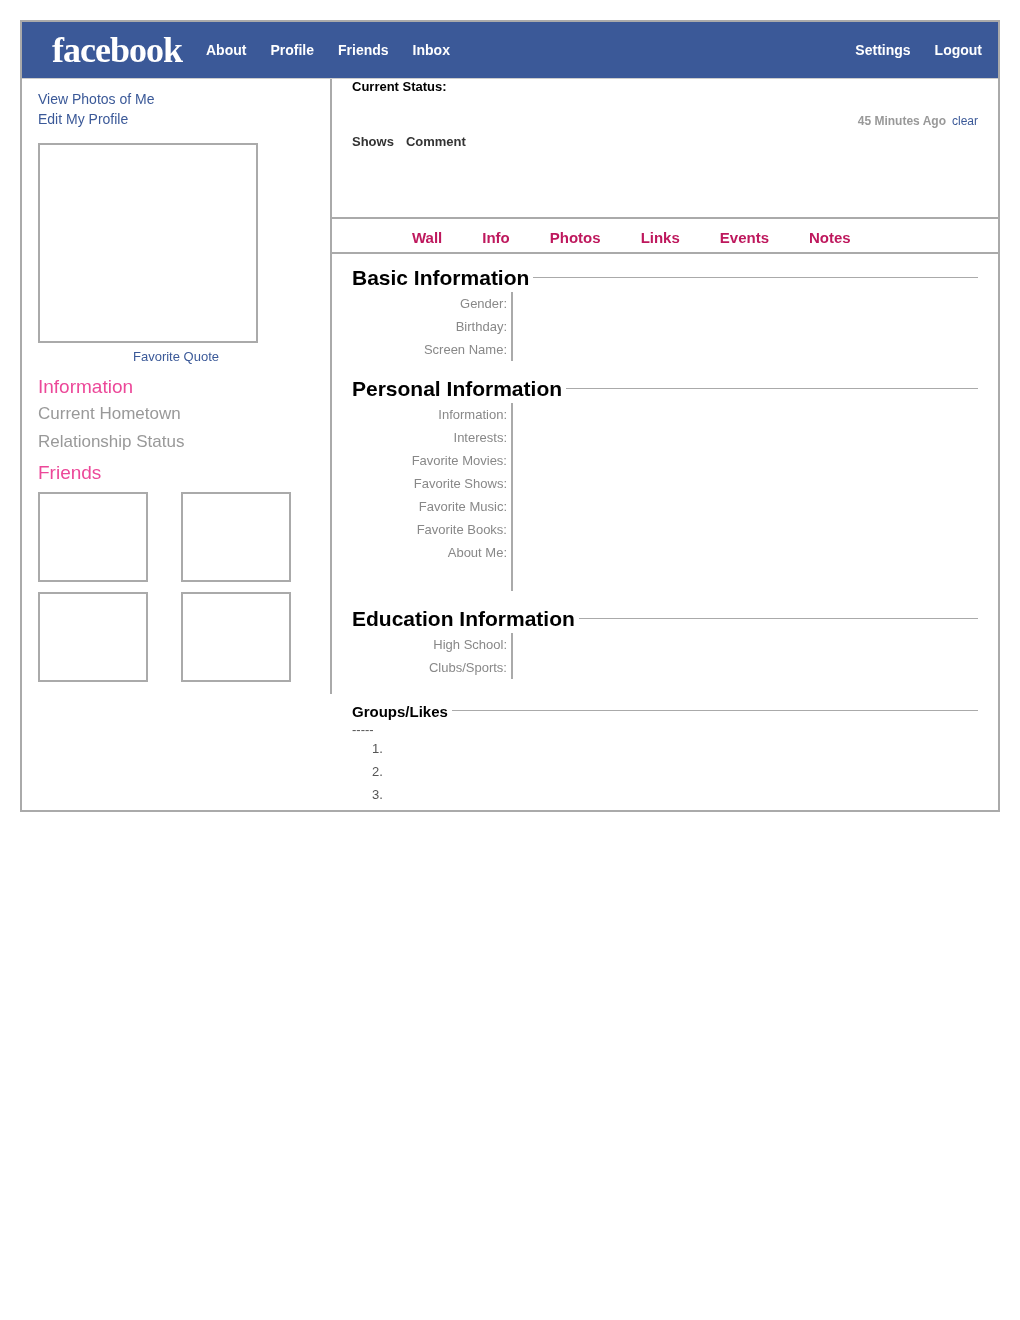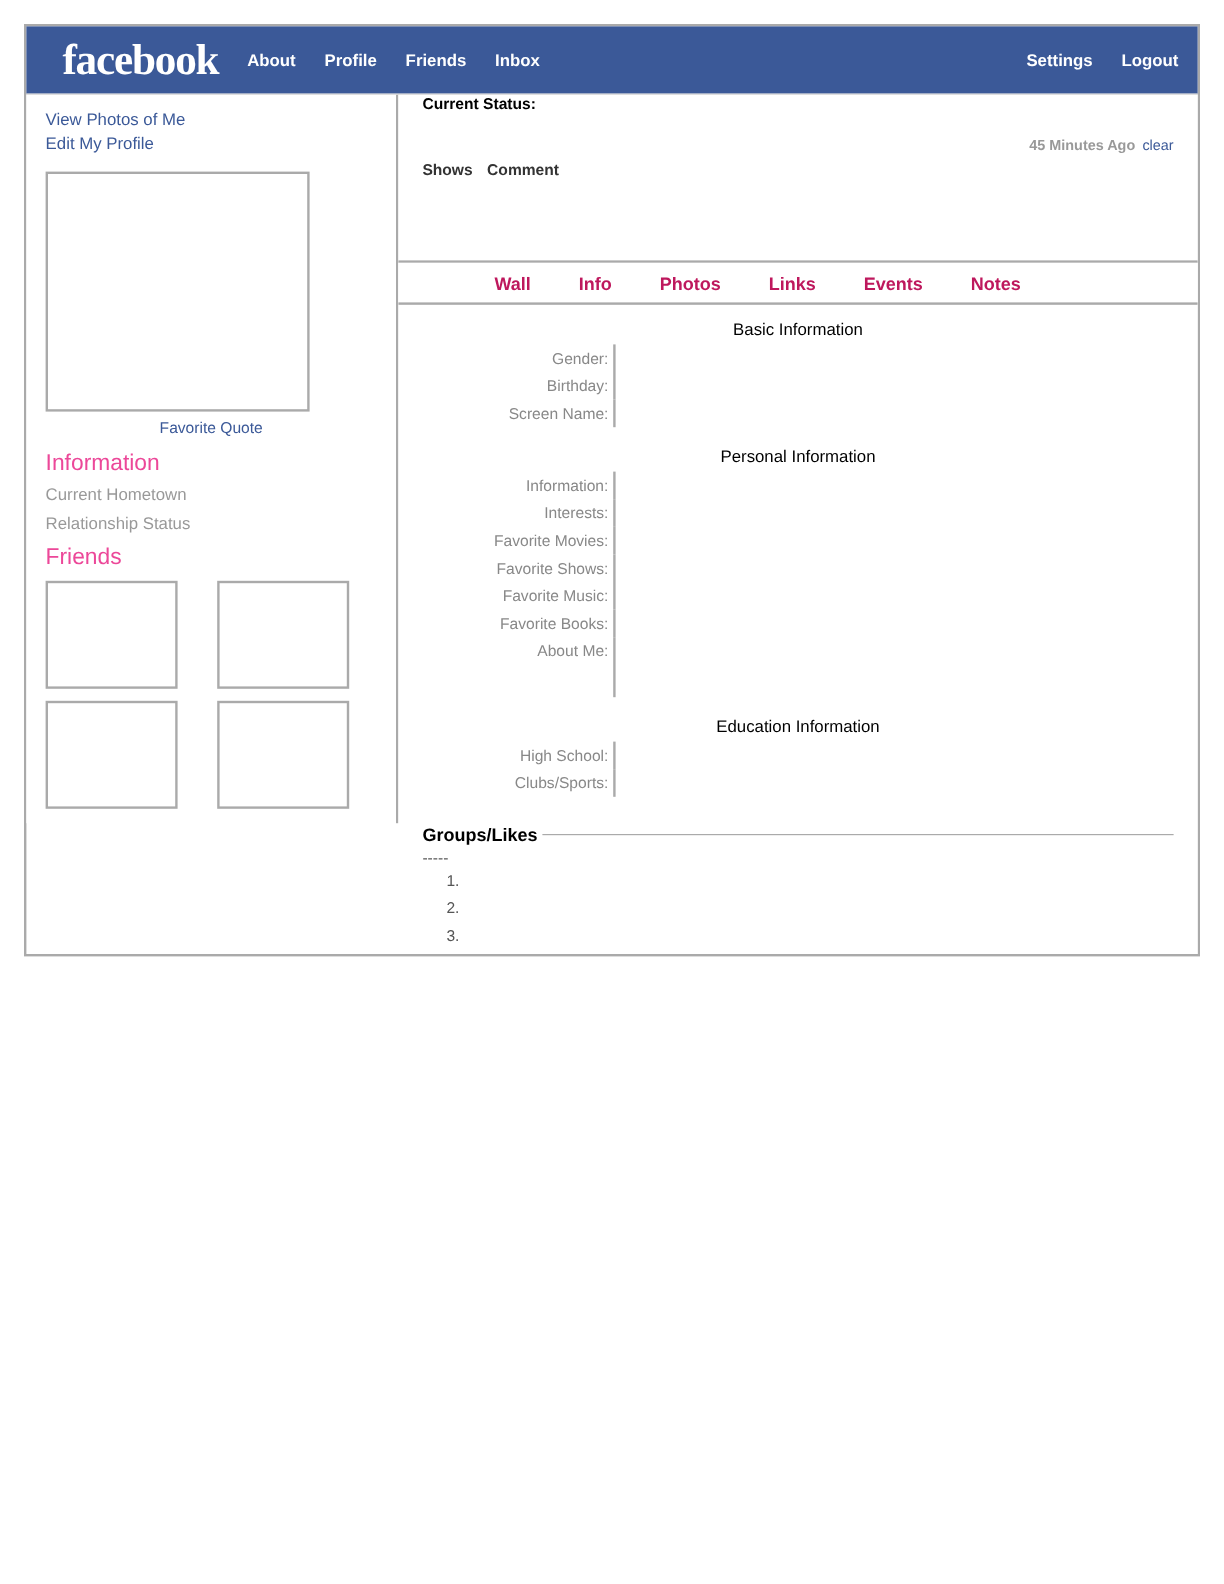--- a/index.html
+++ b/index.html
@@ -83,21 +83,21 @@
       margin-bottom: 12px;
       cursor: pointer;
     }
     .sidebar-section-title {
       font-size: 19px;
       font-weight: normal;
       color: #ec4899;
       margin: 10px 0 6px 0;
     }
     .sidebar-info-item {
-      font-size: 14px;
+      font-size: 17px;
       color: #999;
       margin-bottom: 8px;
     }
     
     .friends-grid {
       display: grid;
       grid-template-columns: 1fr 1fr;
       gap: 10px;
       margin-top: 8px;
     }
@@ -169,27 +169,26 @@
       color: #be185d;
       padding: 4px 20px 6px 20px;
       cursor: pointer;
       text-decoration: none;
     }
     
     .info-section {
       padding: 12px 20px 0 20px;
     }
     .section-header {
-      font-size: 14px;
-      font-weight: normal;
+      font-size: 21px;
+      font-weight: bold;
       color: #000;
       margin-bottom: 2px;
       display: flex;
       align-items: center;
-      flex-direction: column;
     }
     .section-divider {
       flex: 1;
       border-bottom: 1px solid #aaa;
       margin-left: 4px;
       margin-bottom: 2px;
     }
     .info-table {
       width: 100%;
       border-collapse: collapse;

